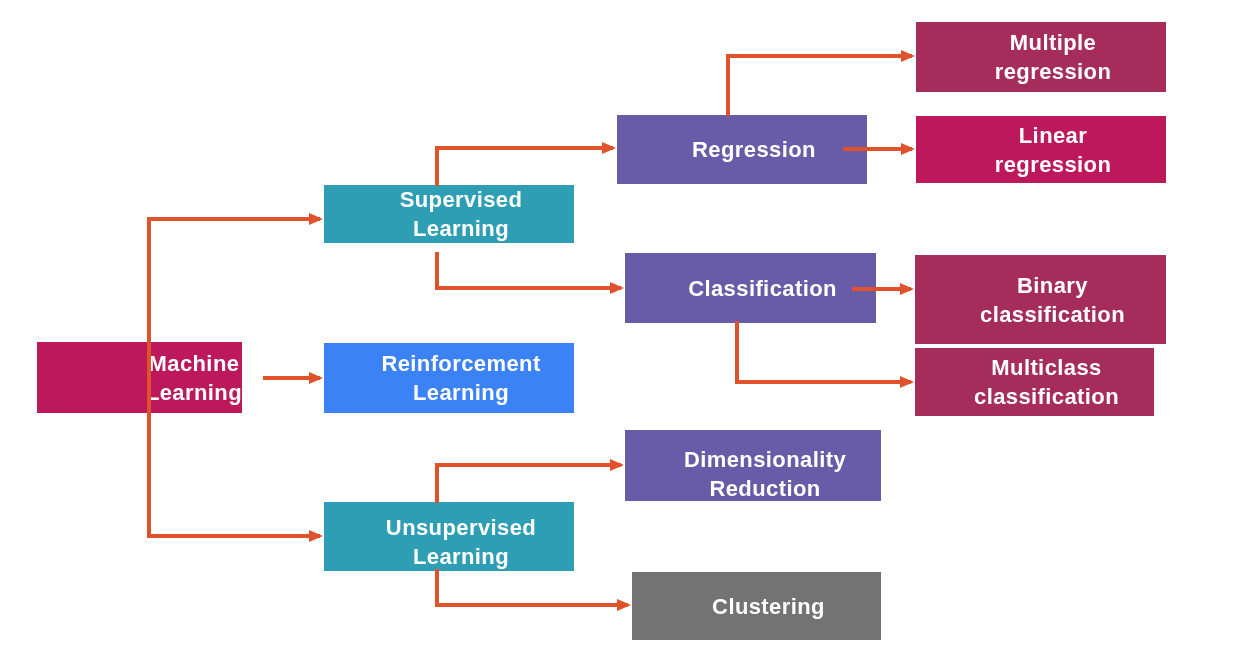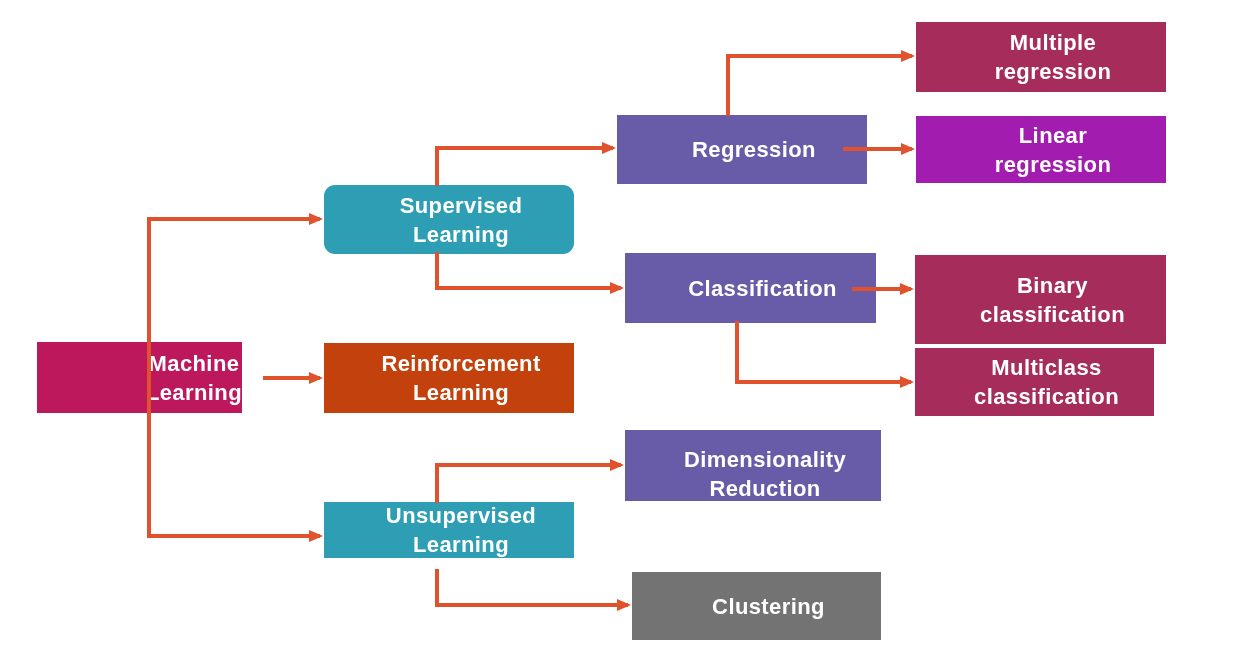--- a/index.html
+++ b/index.html
@@ -77,50 +77,50 @@
         <polyline points="737,321 737,382 911,382" class="edge" stroke="#e0522b" marker-end="url(#arrowhead)"></polyline>
         <polyline points="437,503 437,465 621,465" class="edge" stroke="#e0522b" marker-end="url(#arrowhead)"></polyline>
         <polyline points="437,569 437,605 628,605" class="edge" stroke="#e0522b" marker-end="url(#arrowhead)"></polyline>
       </g>
   </svg>
   <div id="nodes">
       <div class="node root" style="left: 37px; top: 342px; width: 181px; height: 71px; background: #be185d; justify-content: flex-end;">
         <div class="label" style="color: rgb(255, 255, 255);">Machine
 Learning</div>
       </div>
-      <div class="node" style="left: 324px; top: 185px; width: 226px; height: 69px; background: rgb(46, 158, 181); border-radius: 11px;">
+      <div class="node" style="left: 324px; top: 185px; width: 226px; height: 58px; background: rgb(46, 158, 181);">
         <div class="label" style="color: rgb(255, 255, 255);">Supervised
 Learning</div>
       </div>
-      <div class="node" style="left: 324px; top: 343px; width: 226px; height: 70px; background: #c2410c;">
+      <div class="node" style="left: 324px; top: 343px; width: 226px; height: 70px; background: #3b82f6;">
         <div class="label" style="color: rgb(255, 255, 255);">Reinforcement
 Learning</div>
       </div>
-      <div class="node" style="left: 324px; top: 502px; width: 226px; height: 56px; background: rgb(46, 158, 181);">
+      <div class="node" style="left: 324px; top: 502px; width: 226px; height: 69px; background: rgb(46, 158, 181); align-items: flex-end;">
         <div class="label" style="color: rgb(255, 255, 255);">Unsupervised
 Learning</div>
       </div>
       <div class="node" style="left: 617px; top: 115px; width: 226px; height: 69px; background: rgb(104, 92, 168);">
         <div class="label" style="color: rgb(255, 255, 255);">Regression</div>
       </div>
       <div class="node" style="left: 625px; top: 253px; width: 227px; height: 70px; background: rgb(104, 92, 168);">
         <div class="label" style="color: rgb(255, 255, 255);">Classification</div>
       </div>
       <div class="node" style="left: 625px; top: 430px; width: 232px; height: 71px; background: rgb(104, 92, 168);">
         <div class="label" style="color: rgb(255, 255, 255); margin-top: 16px;">Dimensionality
 Reduction</div>
       </div>
       <div class="node" style="left: 632px; top: 572px; width: 225px; height: 68px; background: #737373;">
         <div class="label" style="color: rgb(255, 255, 255);">Clustering</div>
       </div>
       <div class="node" style="left: 916px; top: 22px; width: 226px; height: 70px; background: rgb(166, 45, 91);">
         <div class="label" style="color: rgb(255, 255, 255);">Multiple
 regression</div>
       </div>
-      <div class="node" style="left: 916px; top: 116px; width: 226px; height: 67px; background: #a21caf;">
+      <div class="node" style="left: 916px; top: 116px; width: 226px; height: 67px; background: #be185d;">
         <div class="label" style="color: rgb(255, 255, 255);">Linear
 regression</div>
       </div>
       <div class="node" style="left: 915px; top: 255px; width: 227px; height: 89px; background: rgb(166, 45, 91);">
         <div class="label" style="color: rgb(255, 255, 255);">Binary
 classification</div>
       </div>
       <div class="node" style="left: 915px; top: 348px; width: 215px; height: 68px; background: rgb(166, 45, 91);">
         <div class="label" style="color: rgb(255, 255, 255);">Multiclass
 classification</div>

